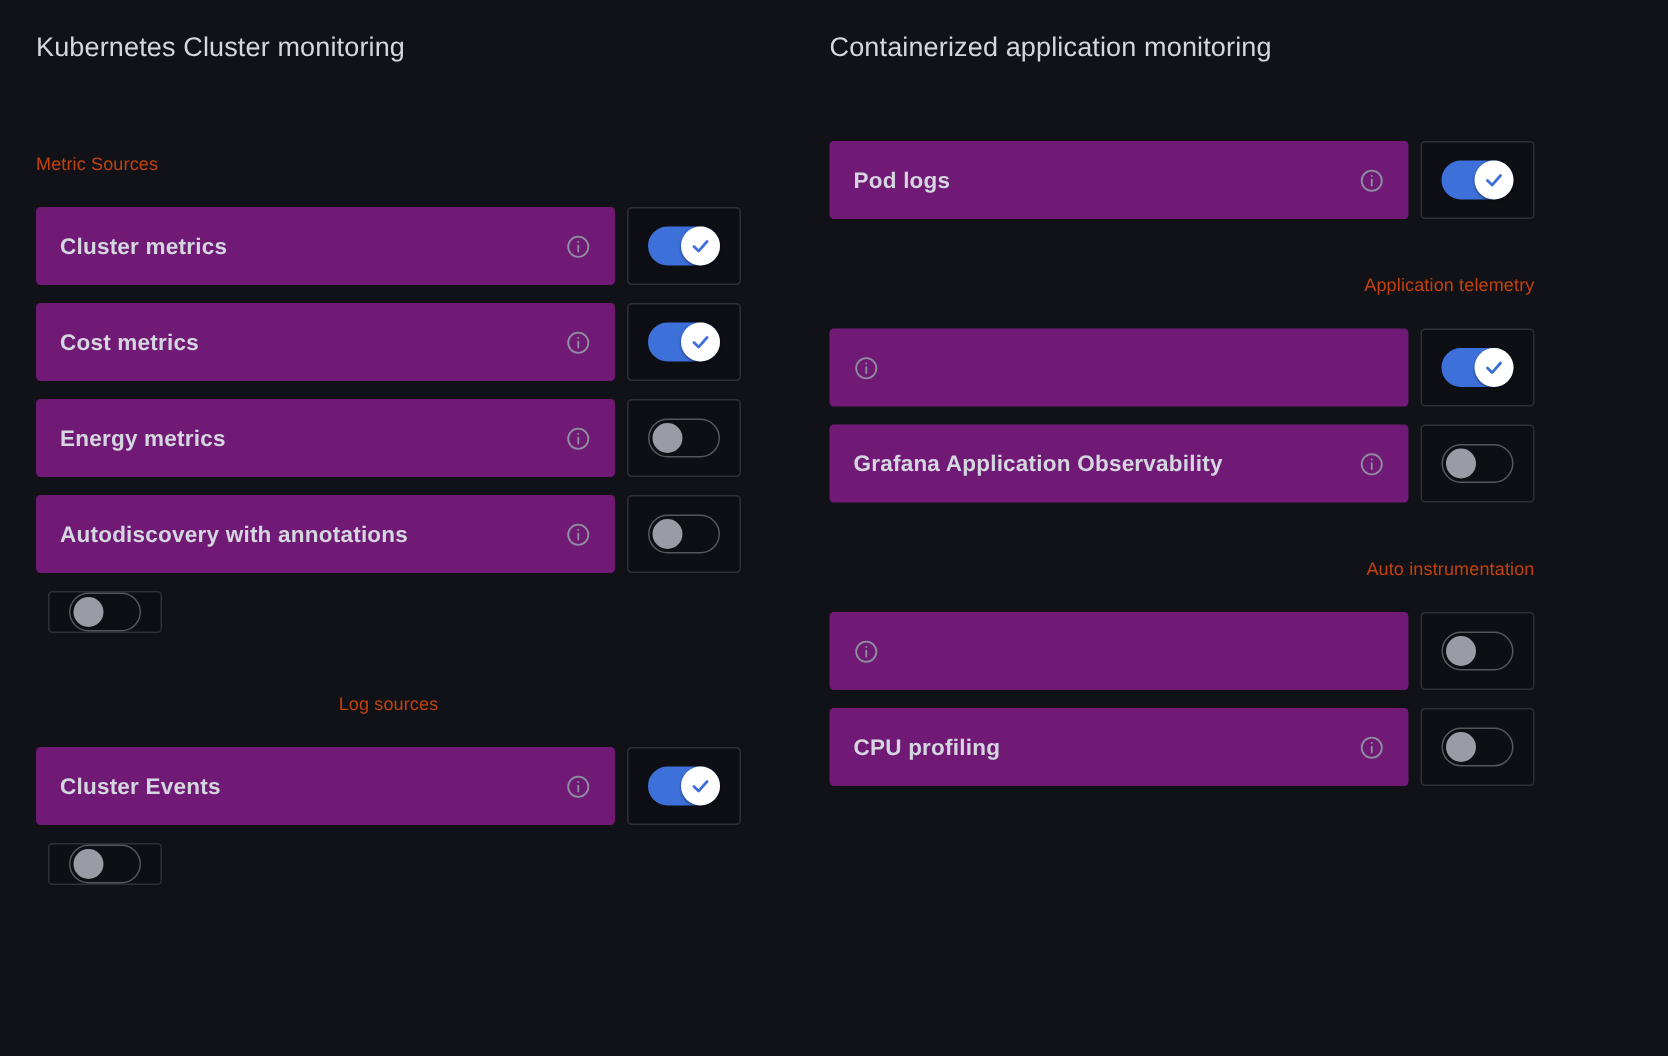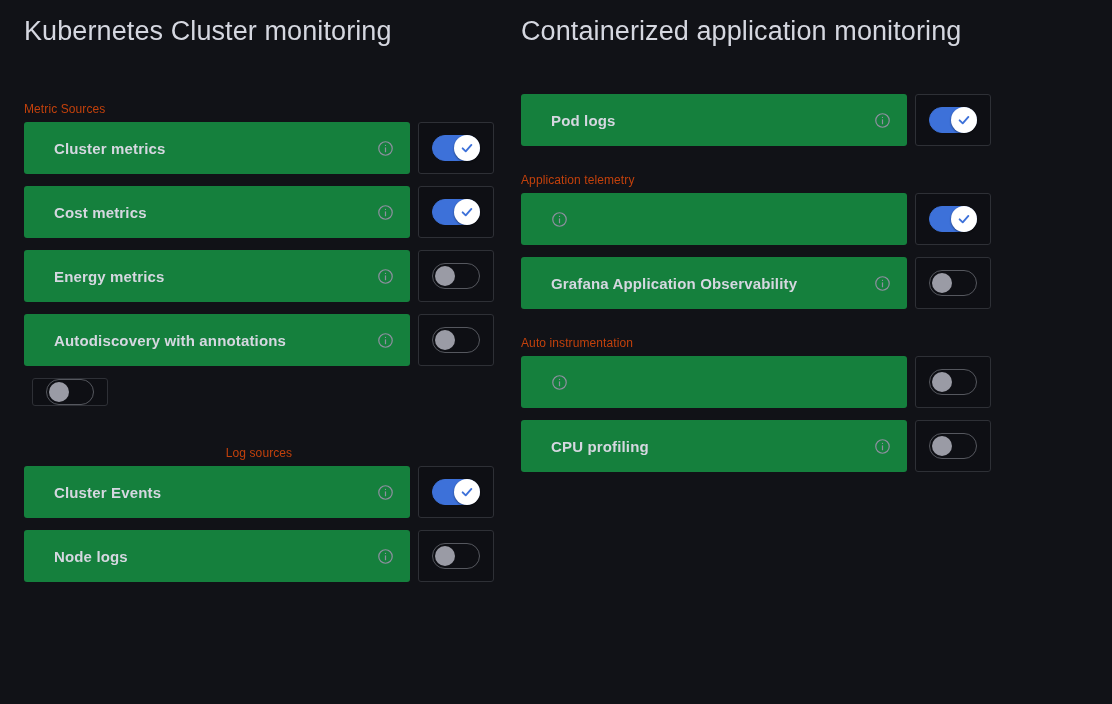--- a/index.html
+++ b/index.html
@@ -17,59 +17,59 @@
     width: 1112px;
     height: 704px;
     background: #111217;
   }
 
   .column {
     position: absolute;
     top: 0;
   }
   .column.left  { left: 24px;  width: 470px; }
-  .column.right { left: 521px; width: 470px; }
+  .column.right { left: 553px; width: 470px; }
 
   .page-title {
     color: #d5d7e0;
-    font-size: 27px;
+    font-size: 18px;
     font-weight: 400;
     letter-spacing: 0.1px;
     line-height: 34px;
     padding-top: 14px;
     white-space: nowrap;
   }
 
   .section-title {
     color: #c2410c;
     font-size: 12px;
     font-weight: 400;
     line-height: 26px;
     letter-spacing: 0.1px;
   }
   .section-title.first-left  { margin-top: 48px; }
   .section-title.gap-left    { margin-top: 34px; text-align: center; }
-  .section-title.gap-right   { margin-top: 21px; }
-  .rows { }
+  .section-title.gap-right   { margin-top: 31px; text-align: right; }
+  .rows { margin-top: 16px; }
   .rows.tight { margin-top: 15px; }
 
   .row {
     display: flex;
     align-items: stretch;
     margin-bottom: 12px;
   }
   .row:last-child { margin-bottom: 0; }
 
   .row-label-box {
     flex: 1 1 auto;
     display: flex;
     align-items: center;
-    background: #15803d;
+    background: #701a75;
     border-radius: 3px;
-    padding: 0 16px 0 30px;
+    padding: 0 16px 0 16px;
     min-height: 52px;
   }
 
   .row-label {
     flex: 1 1 auto;
     color: #d5d7e0;
     font-size: 15px;
     font-weight: 700;
     line-height: 21px;
     letter-spacing: 0.15px;
@@ -253,30 +253,20 @@
               <div class="switch on">
                 <div class="knob">
                   <svg viewBox="0 0 24 24" fill="none" stroke="currentColor" stroke-width="3.2" stroke-linecap="round" stroke-linejoin="round">
                     <polyline points="4.5,12.5 9.8,17.8 19.5,6.8"></polyline>
                   </svg>
                 </div>
               </div>
             </div>
           </div>
           <div class="row">
-            <div class="row-label-box">
-              <span class="row-label">Node logs</span>
-              <span class="info-icon">
-                <svg viewBox="0 0 24 24" fill="none" stroke="currentColor" stroke-width="1.7" stroke-linecap="round" stroke-linejoin="round">
-                  <circle cx="12" cy="12" r="9.5"></circle>
-                  <line x1="12" y1="11" x2="12" y2="16.5"></line>
-                  <circle cx="12" cy="7.6" r="0.9" fill="currentColor" stroke="none"></circle>
-                </svg>
-              </span>
-            </div>
             <div class="toggle-box">
               <div class="switch off">
                 <div class="knob"></div>
               </div>
             </div>
           </div>
         </div>
       </div>
   </div>
 

